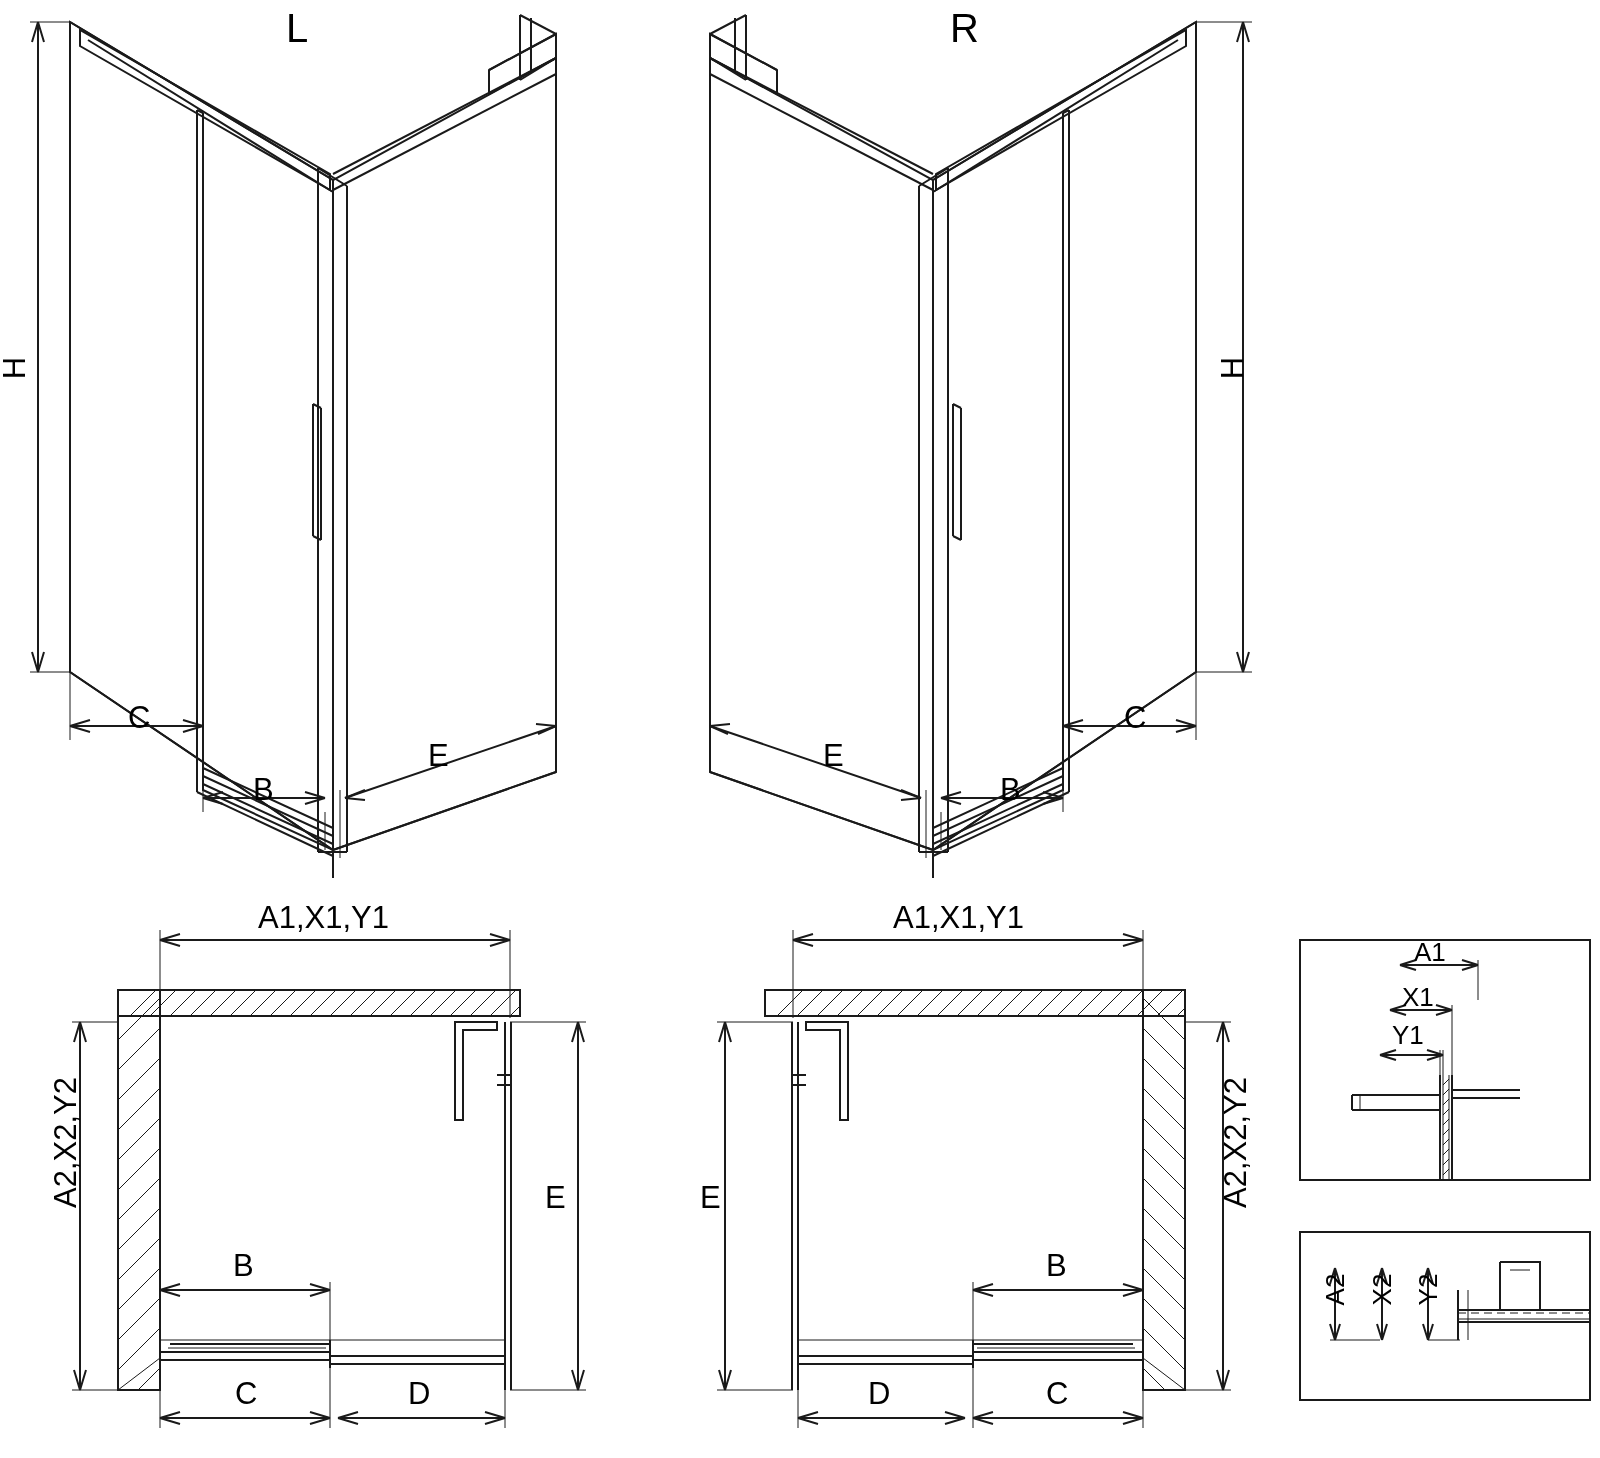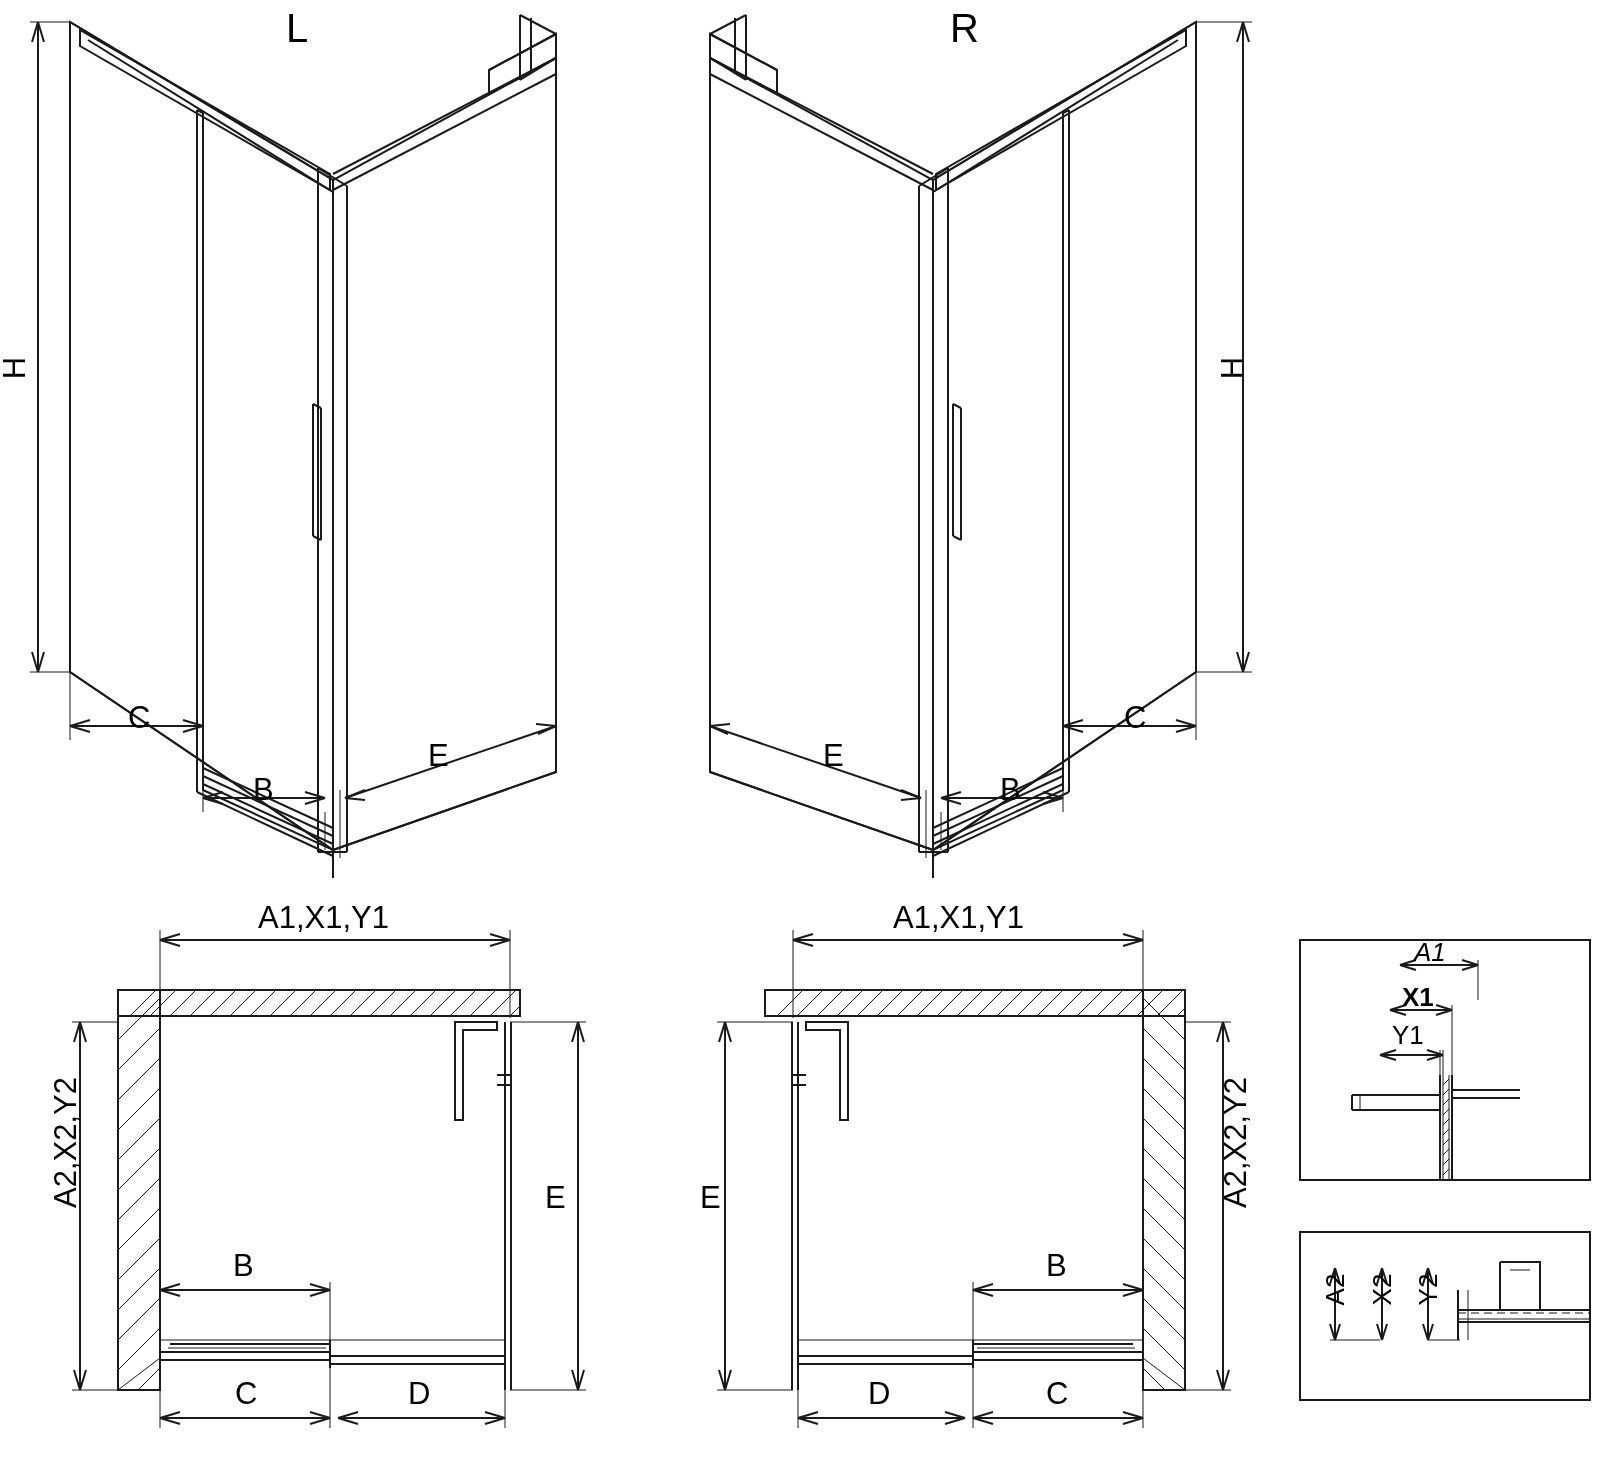--- a/index.html
+++ b/index.html
@@ -319,21 +319,21 @@
 <div class="lbl mid" style="left:235px;top:1376px;">C</div>
 <div class="lbl mid" style="left:408px;top:1376px;">D</div>
 
 <div class="lbl mid" style="left:893px;top:900px;">A1,X1,Y1</div>
 <div class="lbl mid rot" style="left:1176px;top:1130px;width:120px;text-align:center;">A2,X2,Y2</div>
 <div class="lbl mid" style="left:700px;top:1180px;">E</div>
 <div class="lbl mid" style="left:1046px;top:1248px;">B</div>
 <div class="lbl mid" style="left:1046px;top:1376px;">C</div>
 <div class="lbl mid" style="left:868px;top:1376px;">D</div>
 
-<div class="lbl sm" style="left:1414px;top:937px;font-style:italic;">A1</div>
-<div class="lbl sm" style="left:1402px;top:982px;font-weight:bold;">X1</div>
+<div class="lbl sm" style="left:1414px;top:937px;">A1</div>
+<div class="lbl sm" style="left:1402px;top:982px;">X1</div>
 <div class="lbl sm" style="left:1392px;top:1020px;">Y1</div>
 
 <div class="lbl sm rot" style="left:1310px;top:1274px;width:50px;text-align:center;">A2</div>
 <div class="lbl sm rot" style="left:1357px;top:1274px;width:50px;text-align:center;">X2</div>
 <div class="lbl sm rot" style="left:1403px;top:1274px;width:50px;text-align:center;">Y2</div>
 
 </div>
 
 </body></html>

